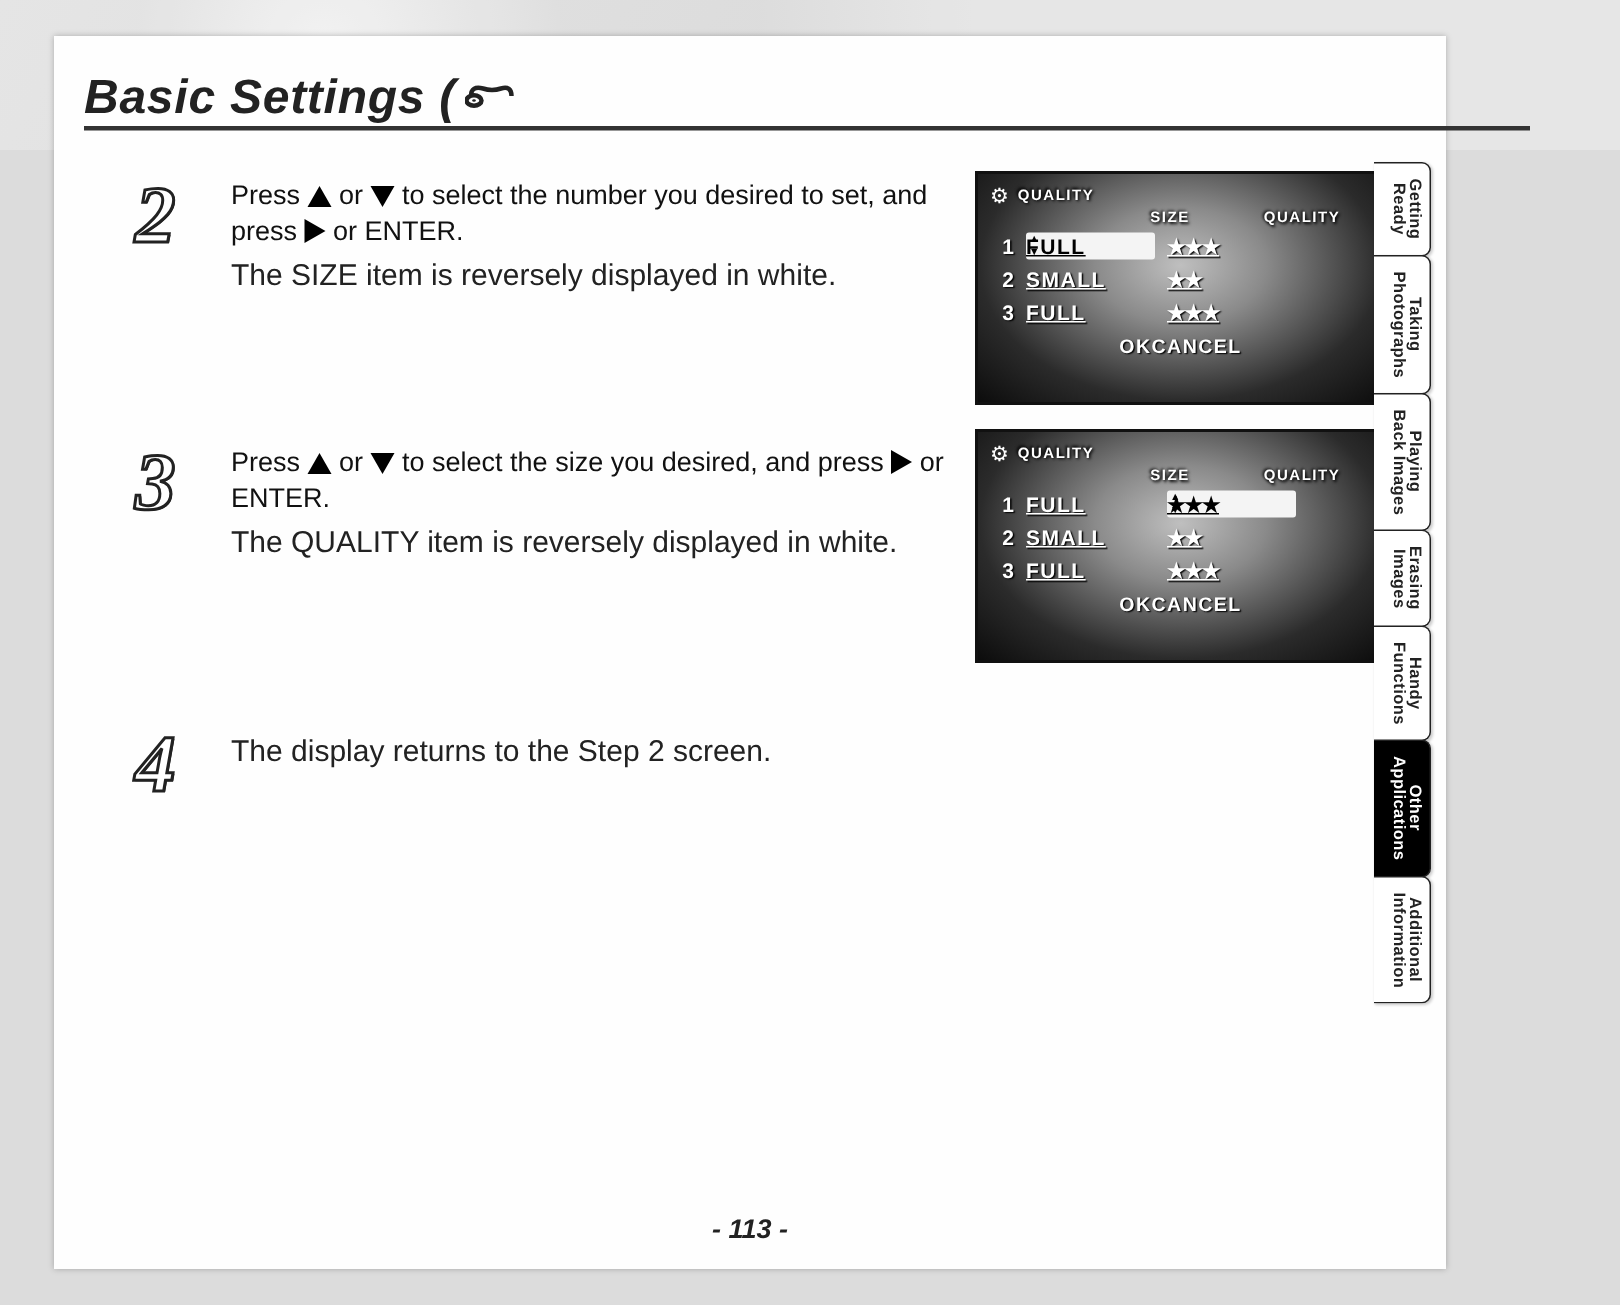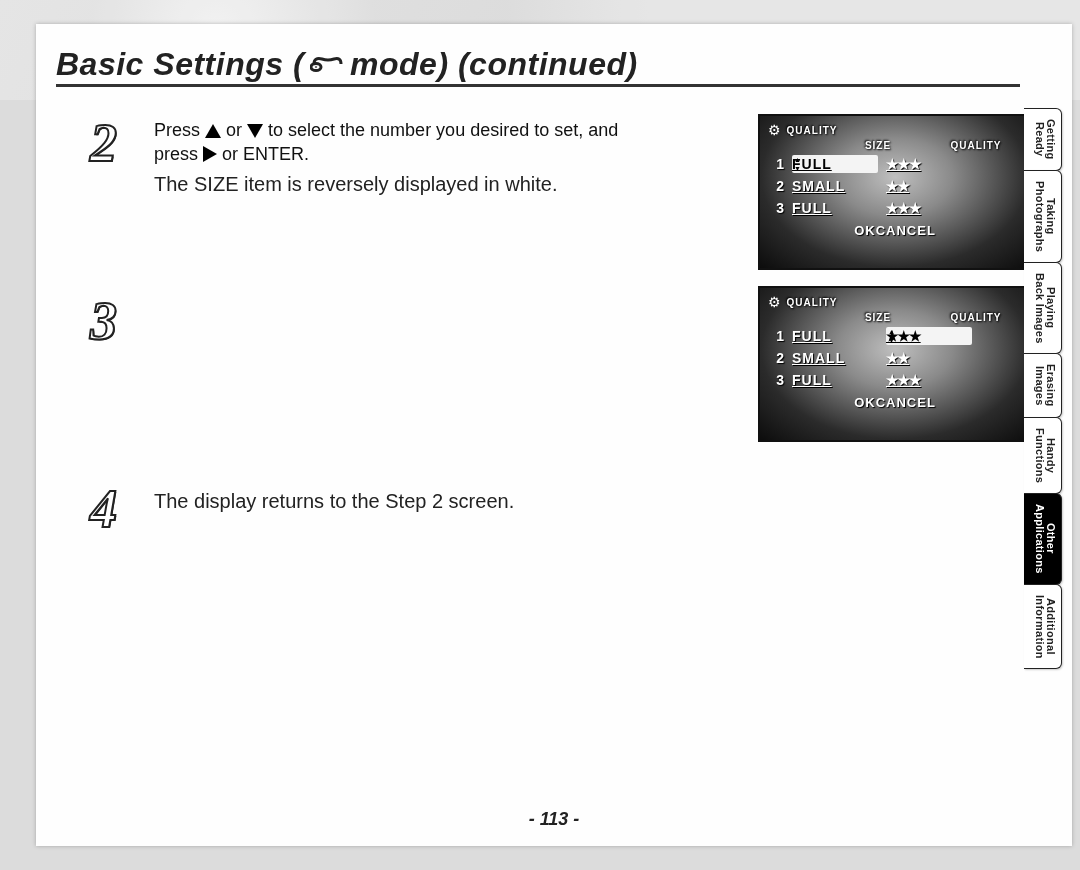--- a/index.html
+++ b/index.html
@@ -18,21 +18,21 @@
       radial-gradient(circle at 20% 30%, #f5f5f5 0%, #d8d8d8 25%, #e8e8e8 50%),
       radial-gradient(circle at 70% 60%, #ececec 0%, #cfcfcf 30%, #e0e0e0 60%),
       linear-gradient(120deg, #e6e6e6, #d3d3d3);
     background-blend-mode: lighten;
     opacity: 0.9;
   }
   .page {
     position: absolute;
     left: 36px;
     top: 24px;
-    width: 1036px;
+    width: 928px;
     height: 822px;
     background: #fefefe;
     box-shadow: 0 0 4px rgba(0,0,0,0.25);
   }
   .title {
     position: absolute;
     left: 20px;
     top: 22px;
     font-size: 32px;
     font-weight: bold;
@@ -117,21 +117,21 @@
     font-weight: bold;
     font-size: 10px;
     letter-spacing: 1px;
     text-shadow: 1px 1px 2px #000, -1px -1px 2px #000;
   }
   .lcd-top { display: flex; align-items: center; gap: 6px; }
   .gear-icon { font-size: 14px; }
   .lcd-headers {
     display: flex;
     justify-content: flex-end;
-    gap: 18px;
+    gap: 8px;
     padding-right: 6px;
     margin-top: 2px;
   }
   .lcd-headers .hdr { width: 80px; text-align: center; }
   .lcd-row {
     display: flex;
     align-items: center;
     gap: 8px;
     margin-top: 4px;
   }
@@ -231,36 +231,41 @@
 <div class="page">
   <h1 class="title">
     <span>Basic Settings (</span>
     <span class="setup-icon">
       <svg width="34" height="22" viewBox="0 0 34 22">
         <path d="M4 11 Q4 4 12 6 Q18 8 24 6 Q31 4 31 11" fill="none" stroke="#222" stroke-width="3"></path>
         <ellipse cx="6" cy="14" rx="5" ry="3.5" fill="none" stroke="#222" stroke-width="3"></ellipse>
         <ellipse cx="6" cy="14" rx="1.2" ry="0.8" fill="#222"></ellipse>
       </svg>
     </span>
-    <span> mode) (continued)</span>
   </h1>
   <div class="title-rule"></div>
 
   <div class="step step2">
     <div class="step-num">2</div>
     <div class="step-body">
       <div class="step-bold">
         <span>Press </span><span class="tri-up"></span><span> or </span><span class="tri-down"></span><span> to select the number you desired to set, and press </span><span class="tri-right"></span><span> or ENTER.</span>
       </div>
       <div class="step-note">The SIZE item is reversely displayed in white.</div>
     </div>
   </div>
 
   <div class="step step3">
     <div class="step-num">3</div>
+    <div class="step-body">
+      <div class="step-bold">
+        <span>Press </span><span class="tri-up"></span><span> or </span><span class="tri-down"></span><span> to select the size you desired, and press </span><span class="tri-right"></span><span> or ENTER.</span>
+      </div>
+      <div class="step-note">The QUALITY item is reversely displayed in white.</div>
+    </div>
   </div>
 
   <div class="step step4">
     <div class="step-num">4</div>
     <div class="step-body wide">
       <div class="step-note">The display returns to the Step 2 screen.</div>
     </div>
   </div>
 
   <div class="lcd lcd1">

